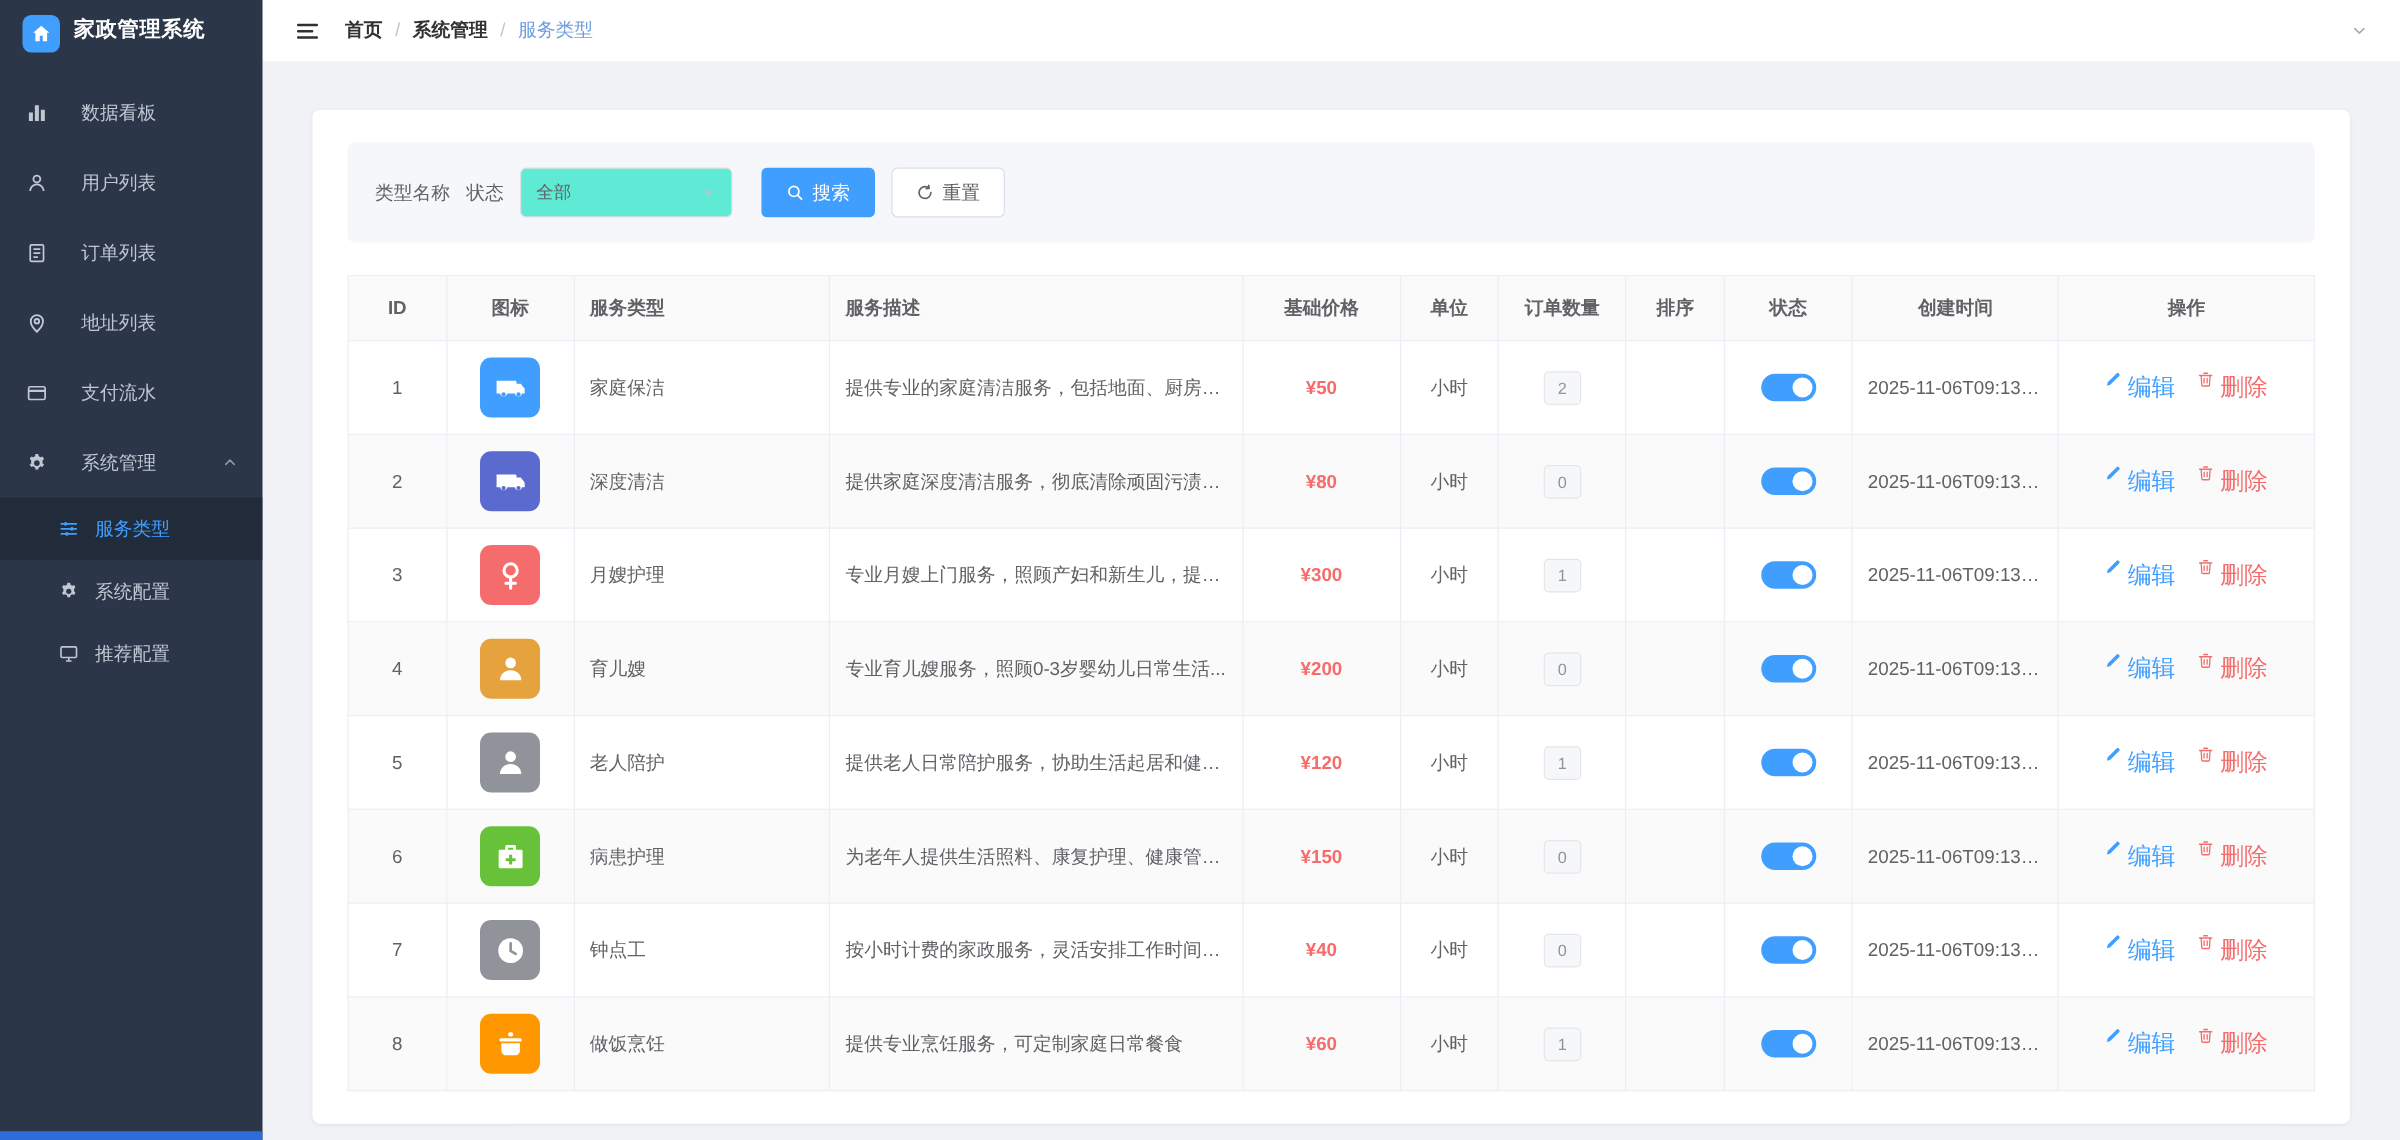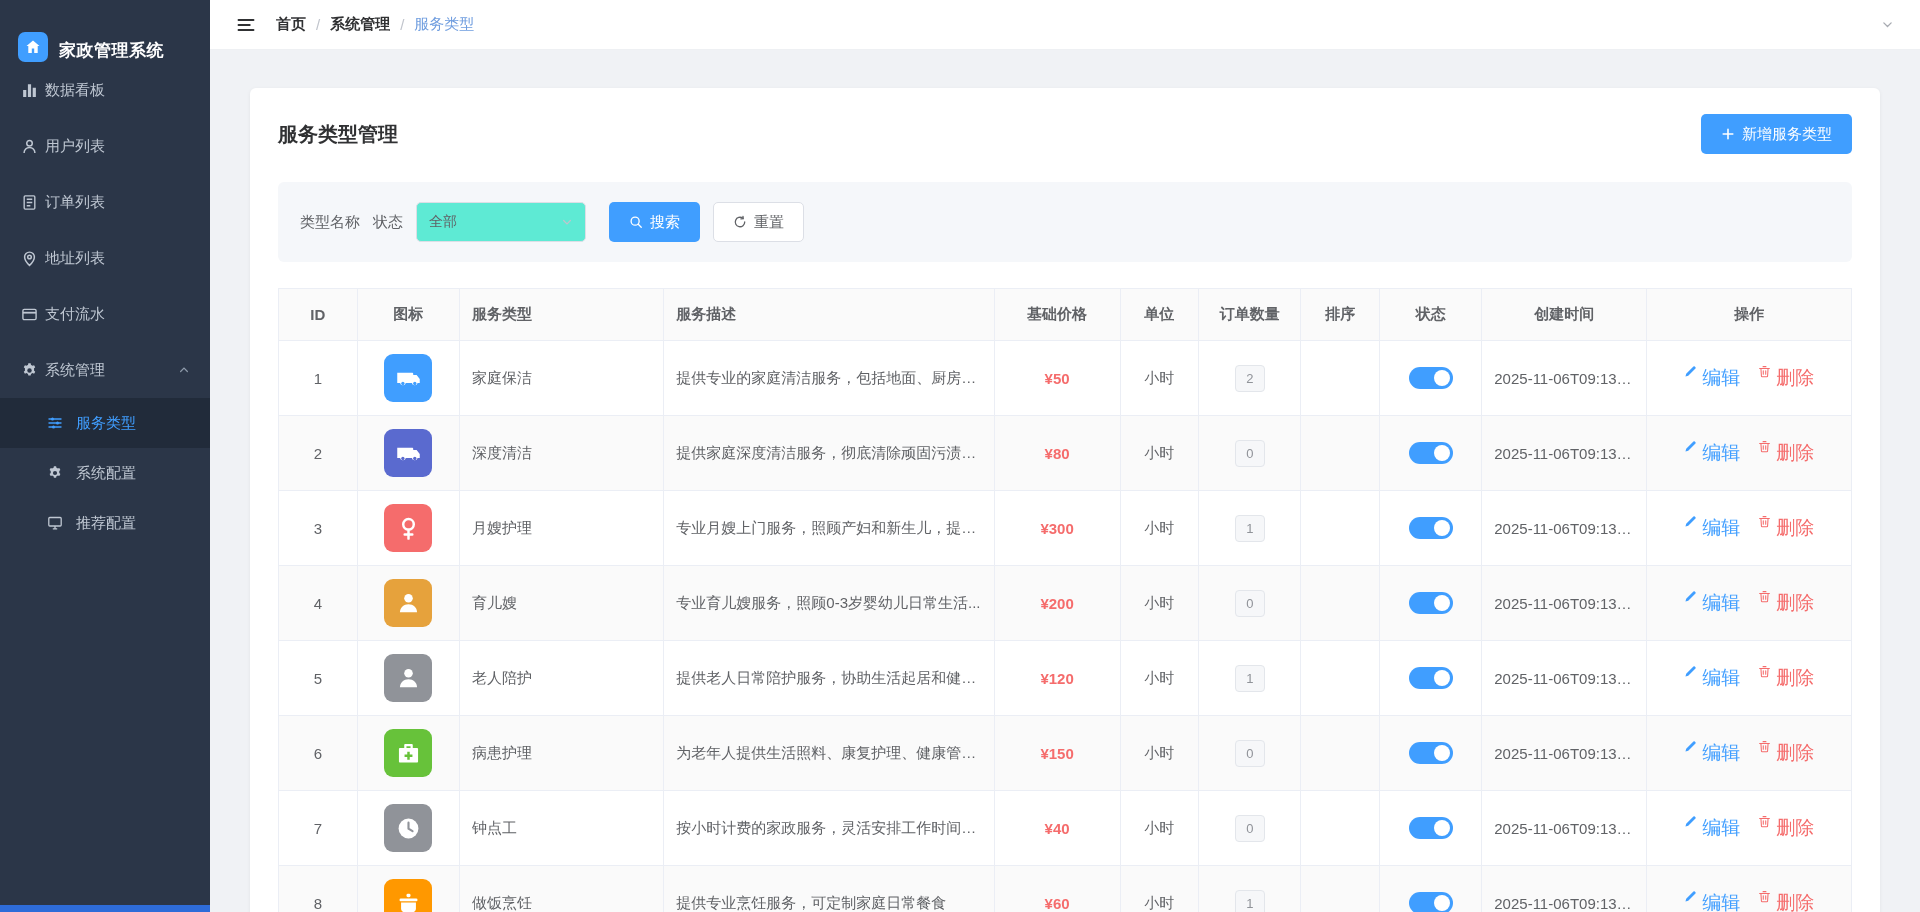--- a/index.html
+++ b/index.html
@@ -2,24 +2,24 @@
 <html><head>
 <meta charset="utf-8">
 <style>
   *{margin:0;padding:0;box-sizing:border-box}
   html,body{width:1920px;height:912px;overflow:hidden}
   body{font-family:"Liberation Sans","DejaVu Sans",sans-serif;font-size:14px;color:#303133;background:#f0f2f5}
   .app{display:flex;width:100%;height:100%}
 
   
   .sidebar{width:210px;background:#2b3648;color:#bfc7d2;flex-shrink:0;position:relative;overflow:hidden}
-  .logo{display:flex;align-items:flex-end;gap:11px;padding:0 18px;height:62px}
+  .logo{display:flex;align-items:flex-start;gap:11px;padding:12px 18px;height:62px}
   .logo-badge{width:30px;height:30px;border-radius:7px;background:#409eff;display:flex;align-items:center;justify-content:center;flex-shrink:0}
   .logo-text{color:#fff;font-size:17px;font-weight:bold;letter-spacing:.5px;white-space:nowrap}
-  .menu-item{display:flex;align-items:center;gap:7px;height:56px;padding:0 20px;cursor:pointer;font-size:15px;color:#bfc7d2;white-space:nowrap}
+  .menu-item{display:flex;align-items:center;gap:27px;height:56px;padding:0 20px;cursor:pointer;font-size:15px;color:#bfc7d2;white-space:nowrap}
   .menu-item .mi-arrow{margin-left:auto;display:flex;color:#8f9bab}
   .mi-icon{display:flex;align-items:center;justify-content:center;width:18px;flex-shrink:0}
   .submenu-item{display:flex;align-items:center;gap:12px;height:50px;padding:0 20px 0 46px;font-size:15px;color:#bfc7d2;cursor:pointer;white-space:nowrap}
   .submenu-item.active{background:#212b3a;color:#409eff}
   .sidebar-strip{position:absolute;bottom:0;left:0;width:100%;height:7px;background:#2e6cd9}
 
   
   .main{flex:1;display:flex;flex-direction:column;min-width:0}
   .topbar{height:50px;background:#fff;display:flex;align-items:center;padding:0 26px;gap:20px;border-bottom:1px solid #eef0f3;flex-shrink:0}
   .hamburger{display:flex;cursor:pointer}
@@ -183,31 +183,20 @@
       <span class="topbar-caret">
         <svg viewBox="0 0 16 16" width="13" height="13" fill="none" stroke="#a8abb2" stroke-width="1.6" stroke-linecap="round">
             <path d="M3.5 6l4.5 4.5L12.5 6"></path>
           </svg>
       </span>
     </header>
 
     <div class="content">
       <div class="card">
 
-        <div class="card-head">
-          <h2 class="page-title">服务类型管理</h2>
-          <button class="btn btn-primary">
-            <span style="display:flex">
-              <svg viewBox="0 0 16 16" width="14" height="14" fill="none" stroke="#fff" stroke-width="1.8" stroke-linecap="round">
-                  <path d="M8 2.5v11M2.5 8h11"></path>
-                </svg>
-            </span>
-            <span>新增服务类型</span>
-          </button>
-        </div>
 
         <div class="filter-bar">
           <span class="f-label">类型名称</span>
           <span class="f-label">状态</span>
           <div class="f-select">
             <span>全部</span>
             <span style="display:flex">
               <svg viewBox="0 0 16 16" width="12" height="12" fill="none" stroke="#c0c4cc" stroke-width="1.6" stroke-linecap="round">
                   <path d="M3.5 6l4.5 4.5L12.5 6"></path>
                 </svg>

